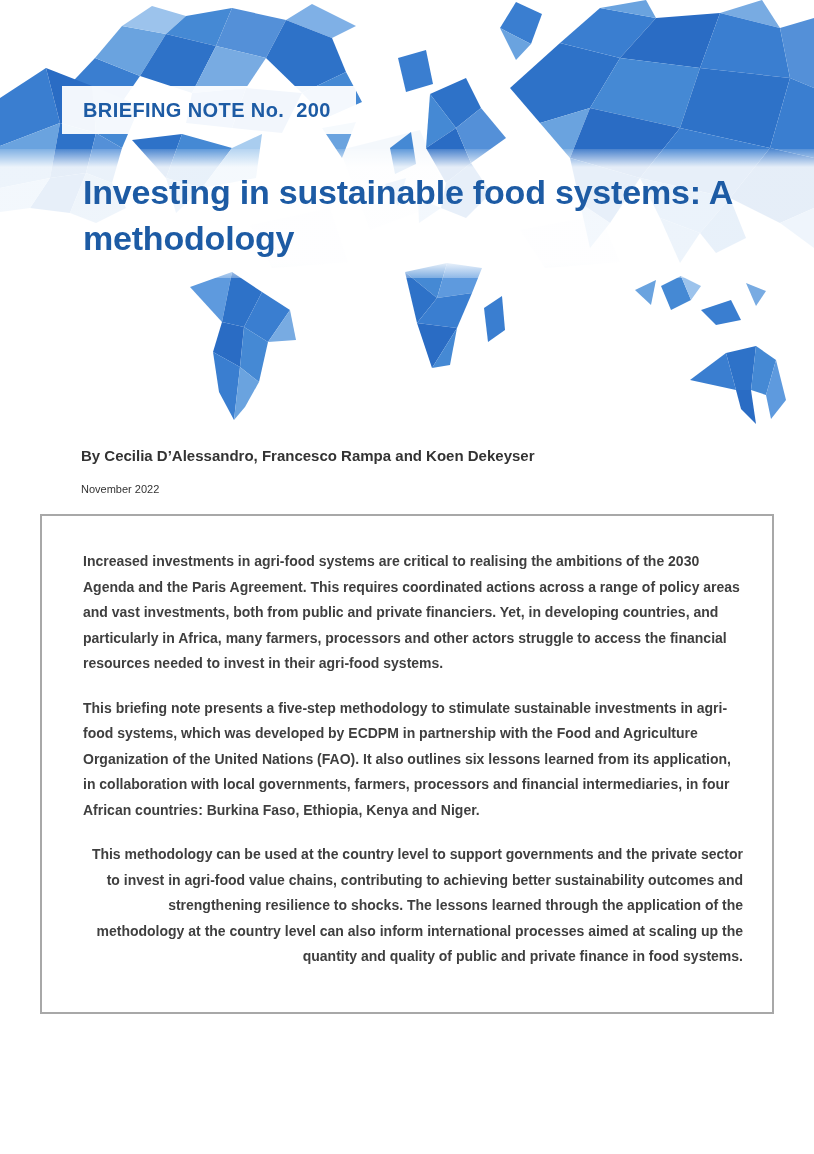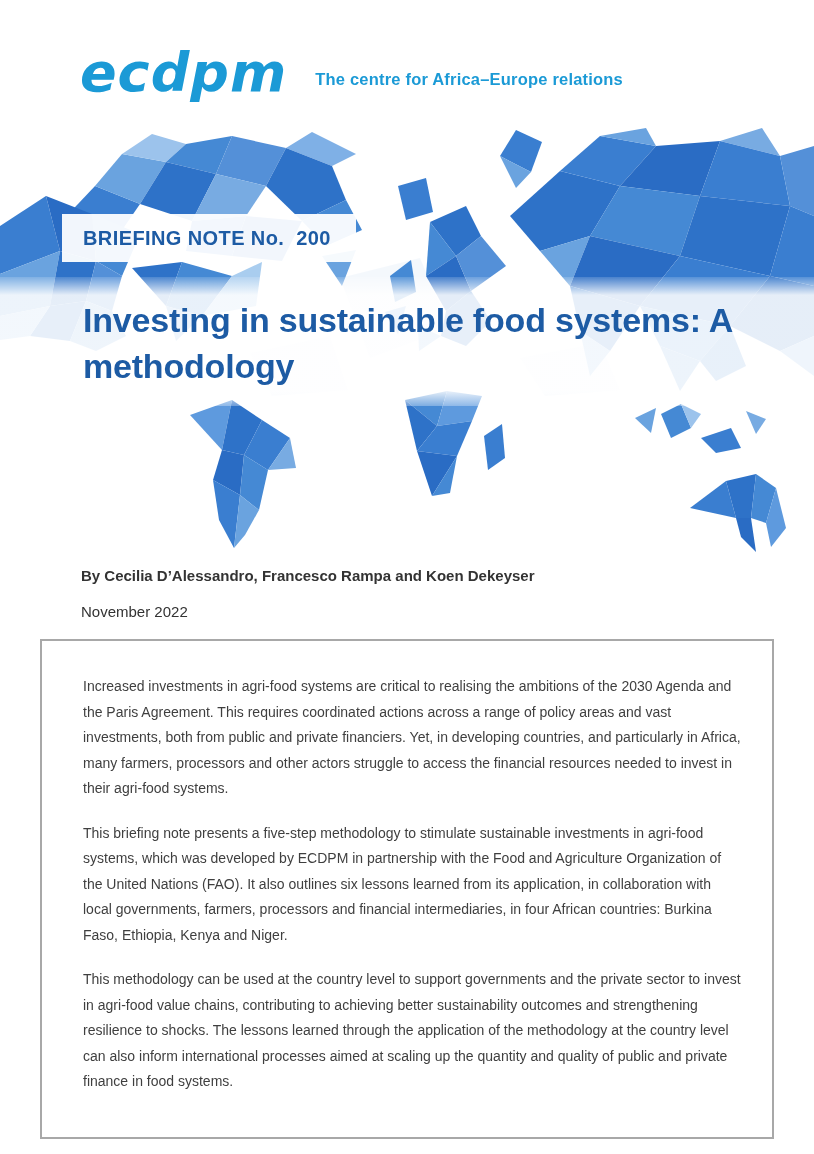--- a/index.html
+++ b/index.html
@@ -81,58 +81,55 @@
     font-size: 34px;
     font-weight: 800;
     line-height: 1.35;
     letter-spacing: -0.2px;
     color: var(--heading-blue);
   }
 
   
   .meta { padding-left: 81px; }
   .byline {
-    margin-top: 14px;
+    margin-top: 22px;
     font-size: 15px;
     font-weight: 700;
     color: #333333;
   }
   .pub-date {
     margin-top: 19px;
-    font-size: 15px;
+    font-size: 11px;
     font-weight: 400;
     color: #333333;
   }
 
   
   .abstract-box {
     margin: 19px 40px 0 40px;
     width: 734px;
     border: 2px solid var(--box-border);
     padding: 33px 29px 25px 41px;
     background: #ffffff;
+    font-weight: bold;
   }
   .abstract-box p {
     width: 660px;
     font-size: 14px;
     line-height: 25.5px;
     color: var(--body-text);
     margin-bottom: 19px;
   }
-  .abstract-box p:last-child { margin-bottom: 17px; }
+  .abstract-box p:last-child { margin-bottom: 17px; text-align: right; }
 </style>
 </head>
 <body>
 
 <div class="page">
 
-  <div class="header">
-    <div class="logo">ecdpm</div>
-    <div class="tagline">The centre for Africa–Europe relations</div>
-  </div>
 
   <div class="banner">
     <svg width="814" height="425" viewBox="0 0 814 425" aria-hidden="true">
 
       <g opacity="0.5">
         <polygon points="340,150 420,130 450,200 370,230" fill="#eaf2fb"></polygon>
         <polygon points="250,225 330,208 348,262 272,268" fill="#eef5fc"></polygon>
         <polygon points="520,230 600,215 620,262 545,268" fill="#ecf3fb"></polygon>
       </g>
 

